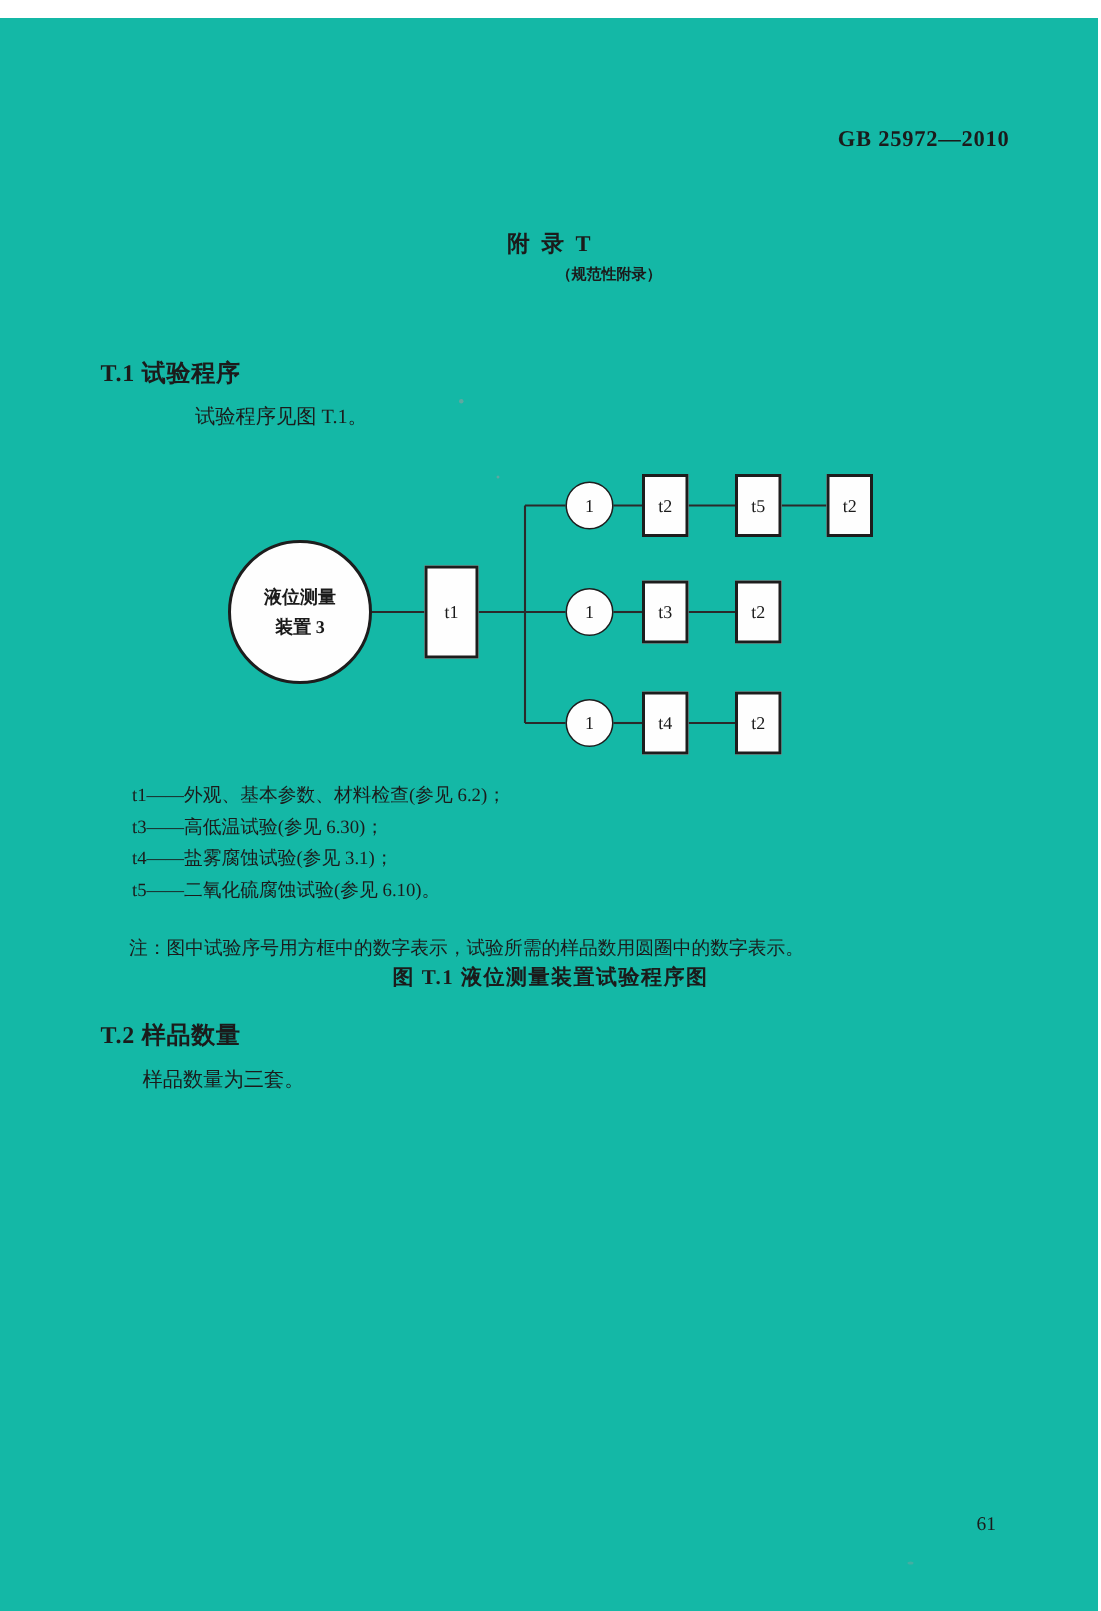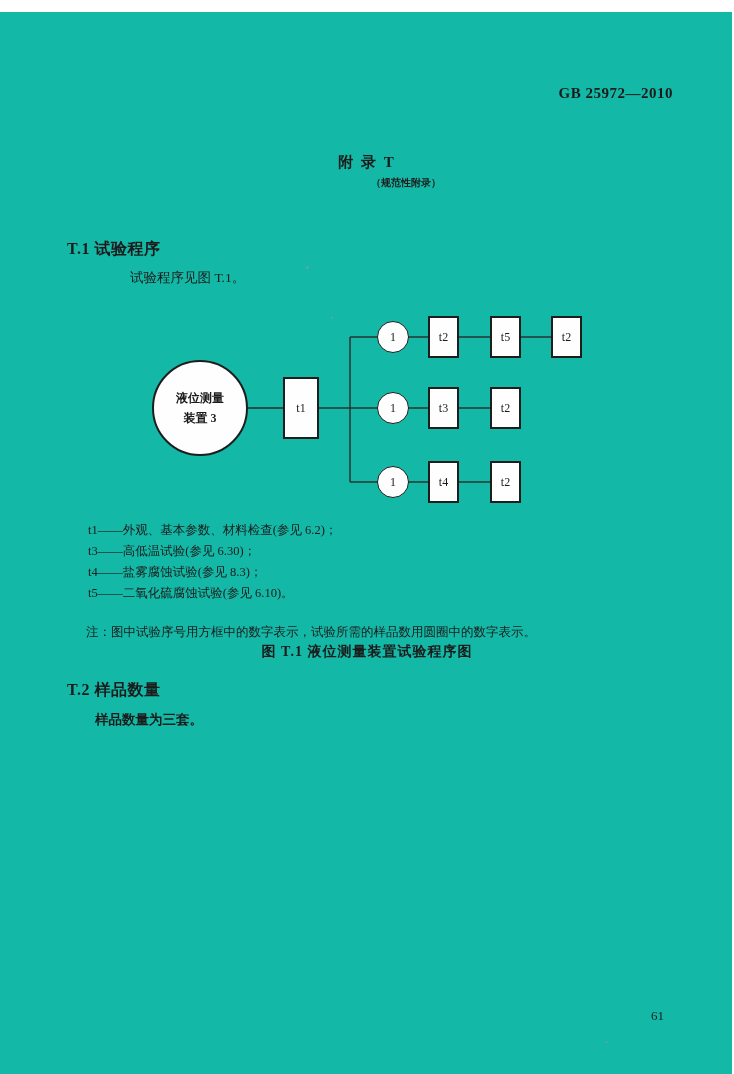--- a/index.html
+++ b/index.html
@@ -32,21 +32,21 @@
   .appendix-title { top: 141px; font-size: 15px; font-weight: bold; letter-spacing: 2px; }
   .appendix-type  { top: 164px; font-size: 10px; font-weight: bold; margin-left: 39px; }
   .appendix-subject { top: 186px; font-size: 15px; font-weight: bold; letter-spacing: 1px; }
 
   
   .sec-heading { font-size: 16px; font-weight: bold; letter-spacing: 0.5px; }
   .sec-body { font-size: 13.5px; }
   .t1-heading { left: 67px; top: 227px; }
   .t1-body { left: 95px; top: 257px; margin-left: 35px; }
   .t2-heading { left: 67px; top: 668px; }
-  .t2-body { left: 95px; top: 699px; font-weight: bold; }
+  .t2-body { left: 95px; top: 699px; }
 
   
   .flowchart { left: 0; top: 295px; width: 734px; height: 212px; }
   .flowchart svg { position: absolute; left: 0; top: 0; }
   .node {
     position: absolute;
     border: 2px solid #1d1d1d;
     background: #fefefe;
     display: flex;
     align-items: center;
@@ -151,21 +151,21 @@
     <div class="node test-box b-row2 bx2">t2</div>
 
     <div class="node small-circle c-row3">1</div>
     <div class="node test-box b-row3 bx1">t4</div>
     <div class="node test-box b-row3 bx2">t2</div>
   </div>
 
   <div class="abs legend">
     <div>t1——外观、基本参数、材料检查(参见 6.2)；</div>
     <div>t3——高低温试验(参见 6.30)；</div>
-    <div>t4——盐雾腐蚀试验(参见 8.3)；</div>
+    <div>t4——盐雾腐蚀试验(参见 3.1)；</div>
     <div>t5——二氧化硫腐蚀试验(参见 6.10)。</div>
   </div>
   <div class="abs legend-note">注：图中试验序号用方框中的数字表示，试验所需的样品数用圆圈中的数字表示。</div>
 
   <div class="abs figure-caption">图 T.1  液位测量装置试验程序图</div>
 
   <div class="abs sec-heading t2-heading">T.2  样品数量</div>
   <div class="abs sec-body t2-body">样品数量为三套。</div>
 
   <div class="abs page-number">61</div>

